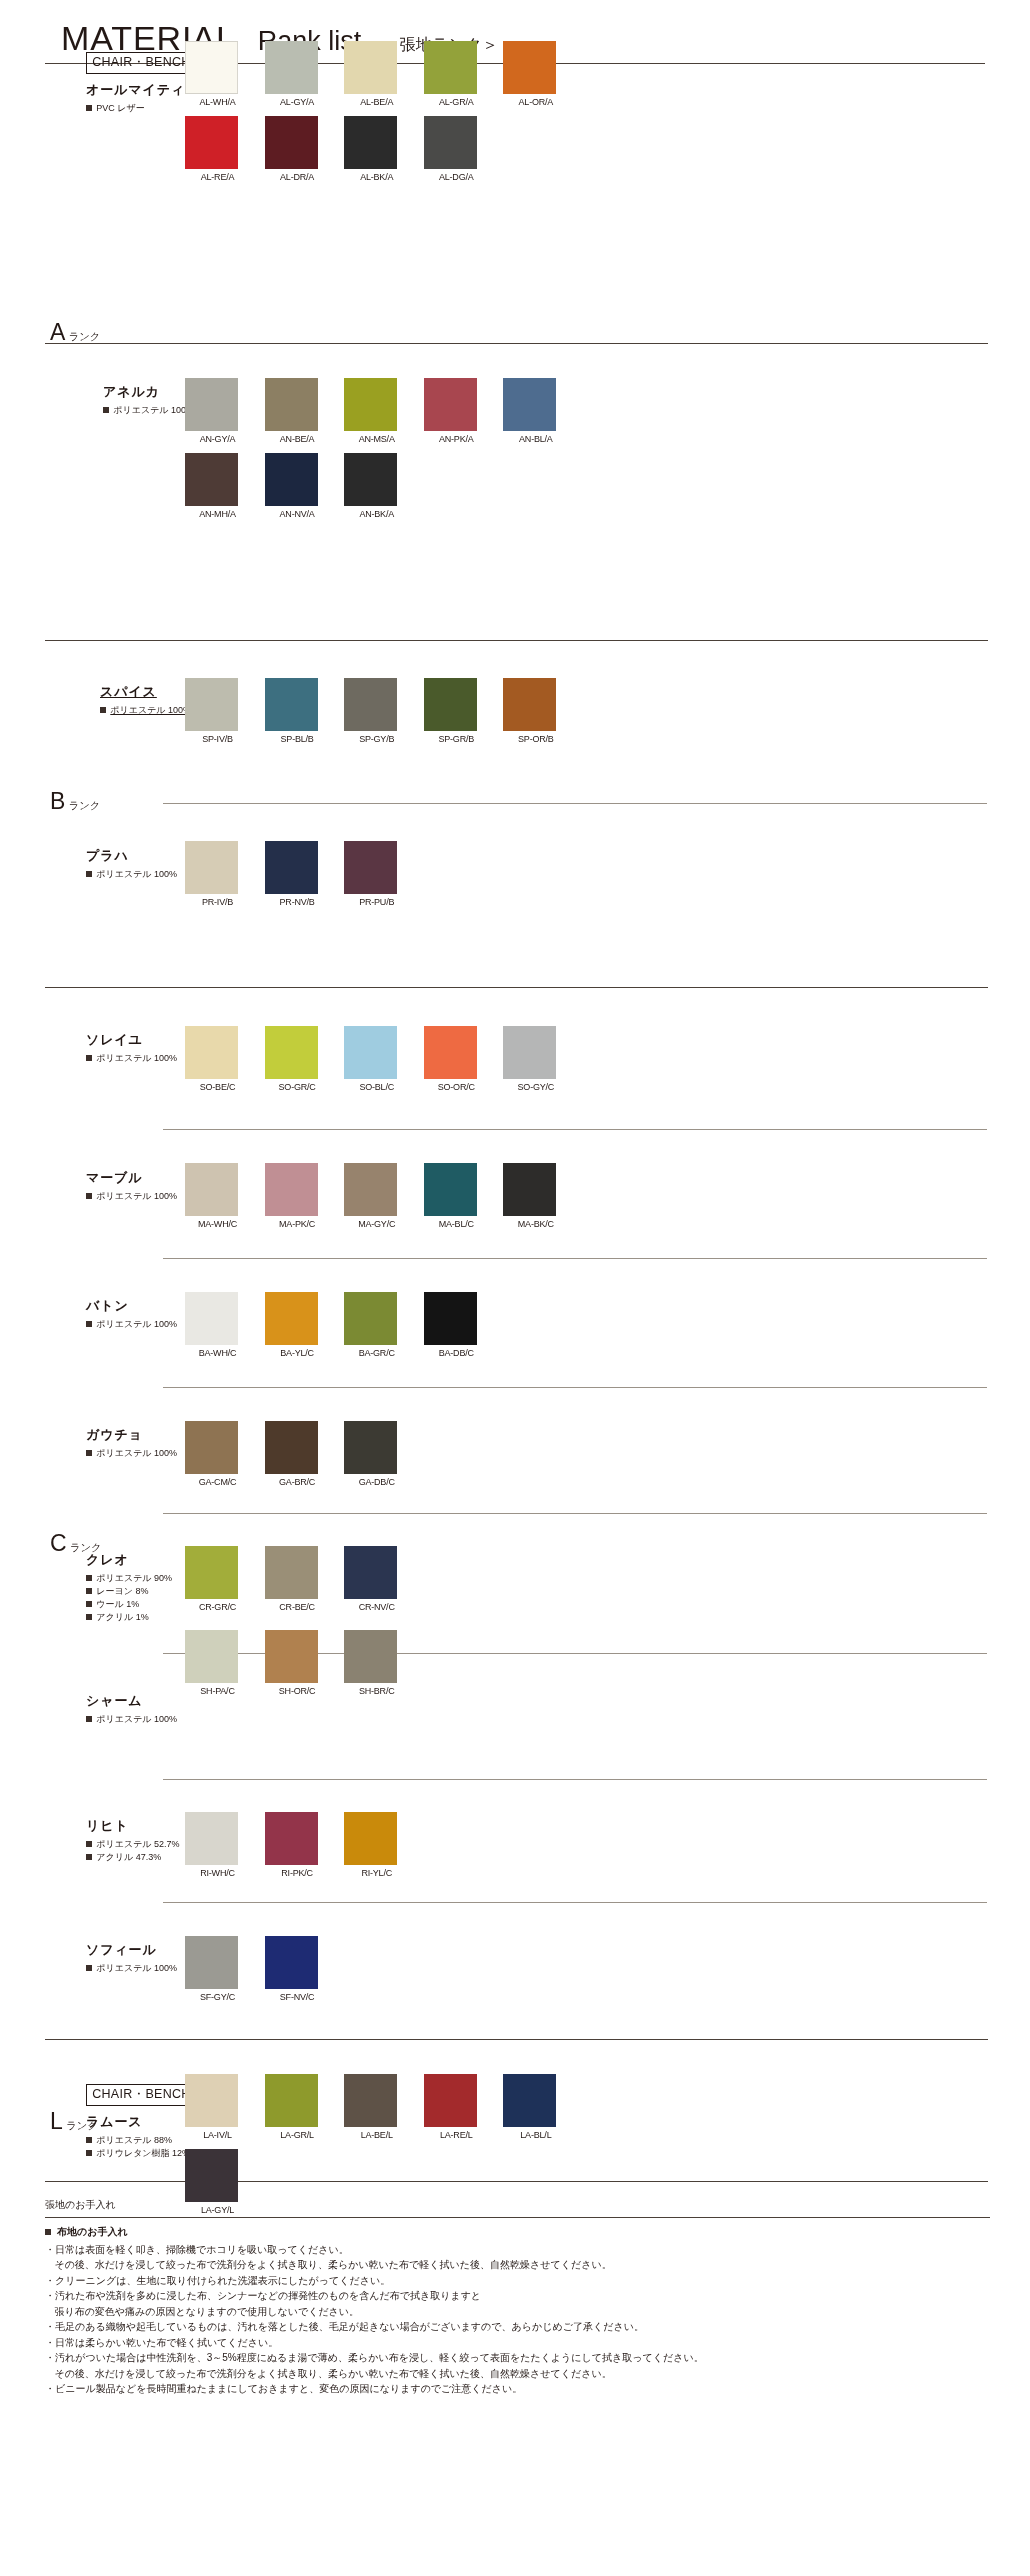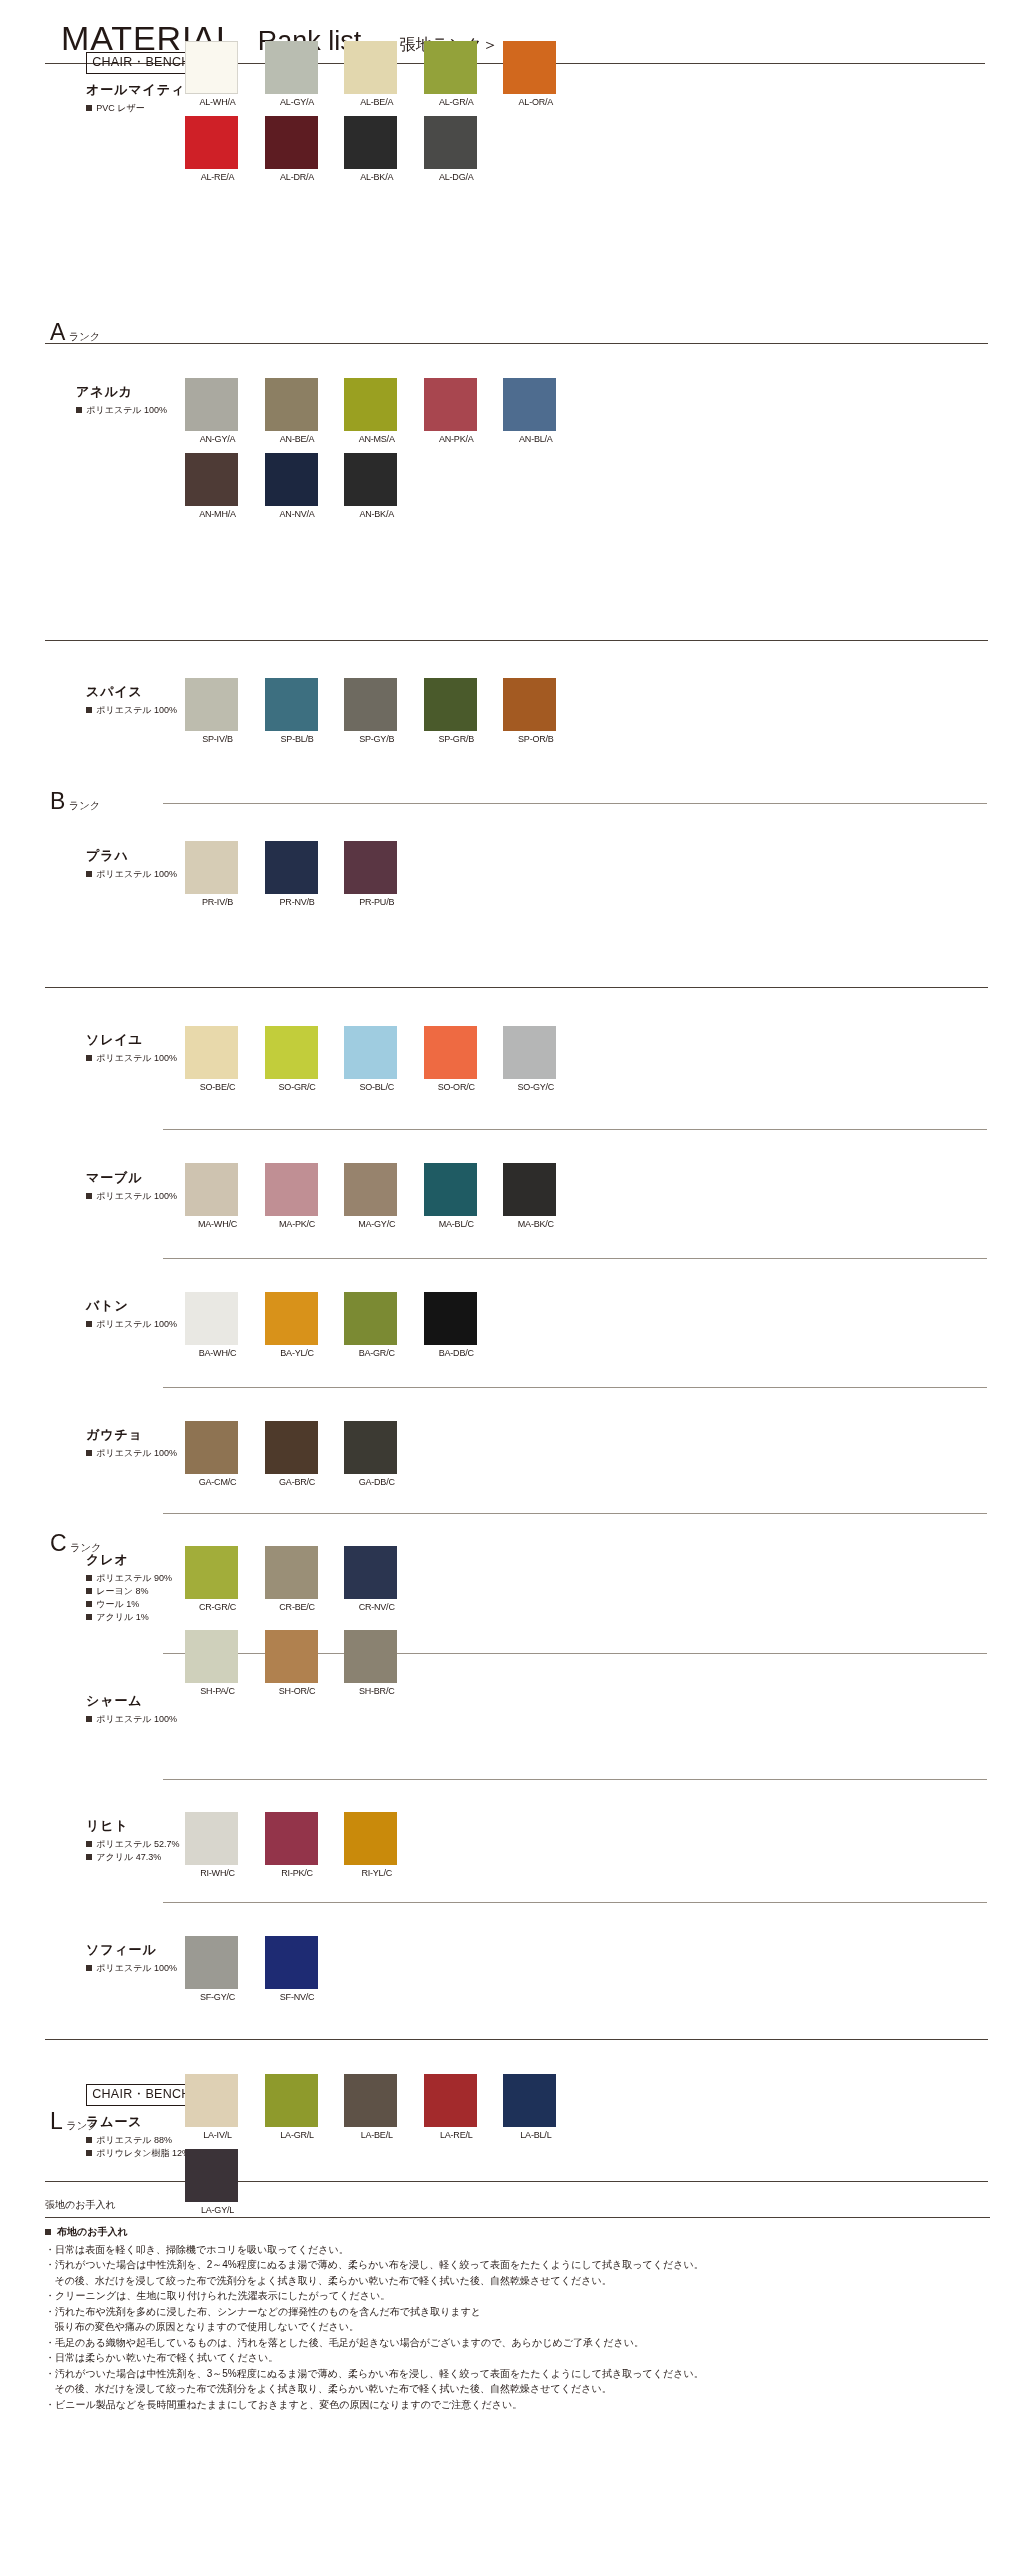--- a/index.html
+++ b/index.html
@@ -146,21 +146,21 @@
         </div>
         <div class="swatch">
           <div class="chip" style="background: rgb(43, 43, 43);"></div>
           <div class="chip-label">AL-BK/A</div>
         </div>
         <div class="swatch">
           <div class="chip" style="background: rgb(74, 74, 72);"></div>
           <div class="chip-label">AL-DG/A</div>
         </div>
       </div>
-      <div class="mat-name-col" style="top: 383px; left: 76px; width: 89px;">
+      <div class="mat-name-col" style="top: 383px; left: 103px; width: 89px;">
         <div class="mat-name">アネルカ</div>
         <div class="mat-comp">
           <div class="mat-comp-line">
             <span class="sq"></span>
             <span>ポリエステル 100%</span>
           </div>
         </div>
       </div>
       <div class="swatch-grid" style="top: 378px; left: 185px; width: 407px;">
         <div class="swatch">
@@ -189,21 +189,21 @@
         </div>
         <div class="swatch">
           <div class="chip" style="background: rgb(28, 39, 64);"></div>
           <div class="chip-label">AN-NV/A</div>
         </div>
         <div class="swatch">
           <div class="chip" style="background: rgb(42, 42, 42);"></div>
           <div class="chip-label">AN-BK/A</div>
         </div>
       </div>
-      <div class="mat-name-col" style="top: 683px; left: 86px; width: 89px;">
+      <div class="mat-name-col" style="top: 683px; left: 100px; width: 89px; text-decoration: underline;">
         <div class="mat-name">スパイス</div>
         <div class="mat-comp">
           <div class="mat-comp-line">
             <span class="sq"></span>
             <span>ポリエステル 100%</span>
           </div>
         </div>
       </div>
       <div class="swatch-grid" style="top: 678px; left: 185px; width: 407px;">
         <div class="swatch">
@@ -511,21 +511,20 @@
   <div class="care-wrap" id="care-root" style="top:2198px;">
     <div class="care-title">張地のお手入れ</div>
     <div class="care-rule"></div>
 
     <div class="care-head">
       <span class="sq"></span>
       <span>布地のお手入れ</span>
     </div>
     <div id="fabric-lines">
         <div class="care-line">・日常は表面を軽く叩き、掃除機でホコリを吸い取ってください。</div>
-        <div class="care-line">・汚れがついた場合は中性洗剤を、2～4%程度にぬるま湯で薄め、柔らかい布を浸し、軽く絞って表面をたたくようにして拭き取ってください。</div>
         <div class="care-line indent">その後、水だけを浸して絞った布で洗剤分をよく拭き取り、柔らかい乾いた布で軽く拭いた後、自然乾燥させてください。</div>
         <div class="care-line">・クリーニングは、生地に取り付けられた洗濯表示にしたがってください。</div>
         <div class="care-line">・汚れた布や洗剤を多めに浸した布、シンナーなどの揮発性のものを含んだ布で拭き取りますと</div>
         <div class="care-line indent">張り布の変色や痛みの原因となりますので使用しないでください。</div>
         <div class="care-line">・毛足のある織物や起毛しているものは、汚れを落とした後、毛足が起きない場合がございますので、あらかじめご了承ください。</div>
       </div>
 
     <div id="leather-lines">
         <div class="care-line">・日常は柔らかい乾いた布で軽く拭いてください。</div>
         <div class="care-line">・汚れがついた場合は中性洗剤を、3～5%程度にぬるま湯で薄め、柔らかい布を浸し、軽く絞って表面をたたくようにして拭き取ってください。</div>

